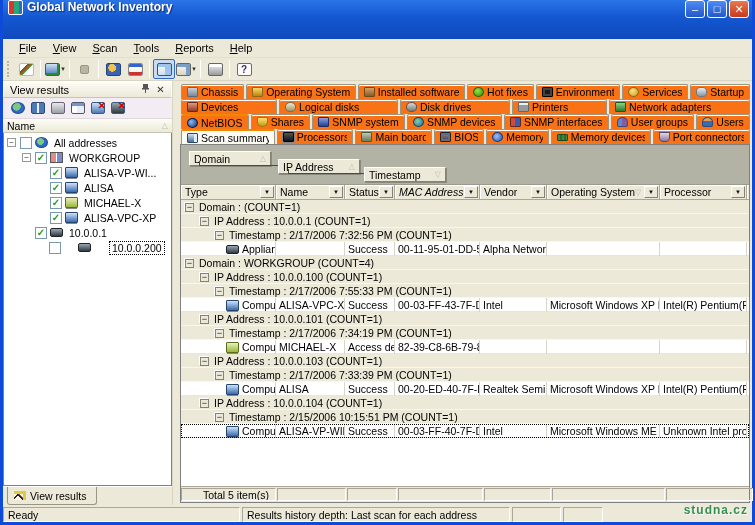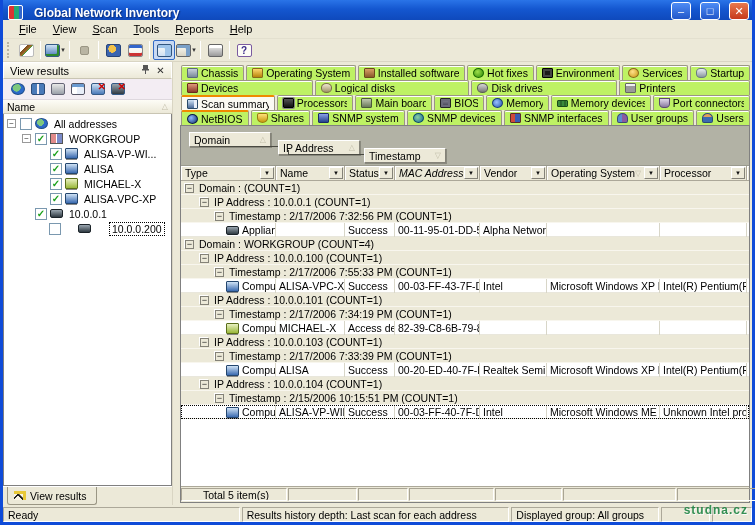--- a/index.html
+++ b/index.html
@@ -4,22 +4,22 @@
 <style>
   * { margin:0; padding:0; box-sizing:border-box; }
   html,body { width:755px; height:525px; overflow:hidden; background:#ECE9D8;
               font-family:"Liberation Sans", sans-serif; }
 
   .win { width:755px; height:525px; display:flex; flex-direction:column;
          border-left:3px solid #0F4BD8; border-right:3px solid #0F4BD8; border-bottom:3px solid #0F4BD8;
          background:#ECE9D8; position:relative; }
 
   
-  .titlebar { height:20px; flex:none; display:flex; align-items:flex-end; padding:0 3px 0 5px;
-              background:linear-gradient(180deg,#2A74E8 0%,#1457D0 45%,#0F49BC 100%);gap:7px; }
+  .titlebar { height:39px; flex:none; display:flex; align-items:flex-start; padding:0 3px 0 5px;
+              background:linear-gradient(180deg,#2A74E8 0%,#1457D0 45%,#0F49BC 100%); }
   .app-ico { width:15px; height:15px; margin-right:4px; flex:none;
              background:
                linear-gradient(90deg,#d33 0 5px,#2a7 5px 10px,#36c 10px 15px),
                #fff; border:1px solid #fff; border-radius:2px; }
   .title-text { color:#fff; font-weight:bold; font-size:12px; text-shadow:1px 1px 1px #0a2c7a; flex:1;
                 white-space:nowrap; overflow:hidden; }
   .winbtn { width:20px; height:18px; margin-left:2px; flex:none; border-radius:3px;
             border:1px solid #fff; color:#fff; font-size:11px; line-height:16px; text-align:center;
             background:linear-gradient(180deg,#4E8CF5,#2257C9); }
   .winbtn.close { background:linear-gradient(180deg,#E8794E,#C63A1C); }
@@ -101,21 +101,21 @@
             background:linear-gradient(45deg,transparent 40%,#222 41%,#222 52%,transparent 53%),
                        linear-gradient(-45deg,transparent 58%,#222 59%,#222 70%,transparent 71%),#f8f4e8;
             box-shadow:inset -3px 3px 0 #e8c838; }
 
   .splitter { width:5px; flex:none; background:#ECE9D8; }
 
   
   .rightpanel { flex:1; display:flex; flex-direction:column; min-width:0; padding:3px 2px 2px 2px; }
   .tabrow { height:15px; flex:none; display:flex; gap:2px; padding-left:1px; overflow:hidden; }
   .tab { display:inline-flex; align-items:center; gap:3px; padding:0 5px; font-size:10.5px; white-space:nowrap;
-         background:#bef264; border:1px solid #9a9684; border-bottom:none; border-radius:2px 2px 0 0;
+         background:#f97316; border:1px solid #9a9684; border-bottom:none; border-radius:2px 2px 0 0;
          box-shadow:inset 0 1px 0 #fff; flex:1 1 auto; justify-content:flex-start; min-width:0; }
   .tab .lbl { overflow:hidden; }
   .tab.hot { border-top:2px solid #EF8A00; box-shadow:none; }
   .tab.active { border-top:2px solid #EF8A00; background:#FBFAF3; box-shadow:none; }
   .tico { width:11px; height:10px; flex:none; display:inline-block; border-radius:1px; }
   .ico-chassis{background:linear-gradient(#c8d0da,#7a8a9a);border:1px solid #5a6a7a}
   .ico-operating-system{background:linear-gradient(#ffd76e,#b8860b);border:1px solid #8a6a1a}
   .ico-installed-software{background:linear-gradient(#d9a066,#8a5a2b);border:1px solid #6a4a1a}
   .ico-hot-fixes{background:radial-gradient(circle at 40% 35%,#9ee04a,#2d8a06);border-radius:50%;border:1px solid #1a6a00}
   .ico-environment{background:#1a1a1a;box-shadow:inset 0 0 0 2px #444;border:1px solid #000}
@@ -368,20 +368,54 @@
               <span class="lbl">Logical disks</span>
             </span>
             <span class="tab">
               <span class="tico ico-disk-drives"></span>
               <span class="lbl">Disk drives</span>
             </span>
             <span class="tab">
               <span class="tico ico-printers"></span>
               <span class="lbl">Printers</span>
             </span>
+            <span class="tab">
+              <span class="tico ico-network-adapters"></span>
+              <span class="lbl">Network adapters</span>
+            </span>
+          </div>
+          <div class="tabrow">
+            <span class="tab hot">
+              <span class="tico ico-netbios"></span>
+              <span class="lbl">NetBIOS</span>
+            </span>
+            <span class="tab">
+              <span class="tico ico-shares"></span>
+              <span class="lbl">Shares</span>
+            </span>
+            <span class="tab">
+              <span class="tico ico-snmp-system"></span>
+              <span class="lbl">SNMP system</span>
+            </span>
+            <span class="tab">
+              <span class="tico ico-snmp-devices"></span>
+              <span class="lbl">SNMP devices</span>
+            </span>
+            <span class="tab">
+              <span class="tico ico-snmp-interfaces"></span>
+              <span class="lbl">SNMP interfaces</span>
+            </span>
+            <span class="tab">
+              <span class="tico ico-user-groups"></span>
+              <span class="lbl">User groups</span>
+            </span>
+            <span class="tab">
+              <span class="tico ico-users"></span>
+              <span class="lbl">Users</span>
+            </span>
           </div>
           <div class="tabrow">
             <span class="tab active">
               <span class="tico ico-scan-summary"></span>
               <span class="lbl">Scan summary</span>
             </span>
             <span class="tab">
               <span class="tico ico-processors"></span>
               <span class="lbl">Processors</span>
             </span>
@@ -397,50 +431,20 @@
               <span class="tico ico-memory"></span>
               <span class="lbl">Memory</span>
             </span>
             <span class="tab">
               <span class="tico ico-memory-devices"></span>
               <span class="lbl">Memory devices</span>
             </span>
             <span class="tab">
               <span class="tico ico-port-connectors"></span>
               <span class="lbl">Port connectors</span>
-            </span>
-          </div>
-          <div class="tabrow">
-            <span class="tab hot">
-              <span class="tico ico-netbios"></span>
-              <span class="lbl">NetBIOS</span>
-            </span>
-            <span class="tab">
-              <span class="tico ico-shares"></span>
-              <span class="lbl">Shares</span>
-            </span>
-            <span class="tab">
-              <span class="tico ico-snmp-system"></span>
-              <span class="lbl">SNMP system</span>
-            </span>
-            <span class="tab">
-              <span class="tico ico-snmp-devices"></span>
-              <span class="lbl">SNMP devices</span>
-            </span>
-            <span class="tab">
-              <span class="tico ico-snmp-interfaces"></span>
-              <span class="lbl">SNMP interfaces</span>
-            </span>
-            <span class="tab">
-              <span class="tico ico-user-groups"></span>
-              <span class="lbl">User groups</span>
-            </span>
-            <span class="tab">
-              <span class="tico ico-users"></span>
-              <span class="lbl">Users</span>
             </span>
           </div>
         </div>
       <div class="gridframe">
         <div class="groupby" id="groupby">
             <div class="gb-box" style="left: 8px; top: 6px;">
               <span class="lbl">Domain</span>
               <span class="sort-faint">△</span>
             </div>
             <div class="gb-conn" style="left: 18px; top: 16px; width: 79px; height: 5px;"></div>
@@ -575,35 +579,34 @@
               <div class="dcell" style="width: 95px;"><span class="type-indent"></span><span class="nico nico-computer"></span>Computer</div>
               <div class="dcell" style="width: 69px;">ALISA-VP-WIN98</div>
               <div class="dcell" style="width: 50px;">Success</div>
               <div class="dcell" style="width: 85px;">00-03-FF-40-7F-D6</div>
               <div class="dcell" style="width: 67px;">Intel</div>
               <div class="dcell" style="width: 113px;">Microsoft Windows ME</div>
               <div class="dcell" style="width: 87px;">Unknown Intel processor</div>
             </div>
           </div>
         <div class="gridfooter" id="gridfooter">
-            <div class="fcell" style="width: 106px; padding-left: 21px;">Total 5 item(s)</div>
+            <div class="fcell" style="width: 95px; padding-left: 21px;">Total 5 item(s)</div>
             <div class="fcell" style="width: 69px;"></div>
             <div class="fcell" style="width: 50px;"></div>
             <div class="fcell" style="width: 85px;"></div>
             <div class="fcell" style="width: 67px;"></div>
             <div class="fcell" style="width: 113px;"></div>
             <div class="fcell" style="width: 87px;"></div>
           </div>
       </div>
     </div>
 
   </div>
 
   <div class="statusbar" id="statusbar">
     <div class="watermark">studna.cz</div>
   <div class="sb-panel" style="width: 237px;">Ready</div>
       <div class="sb-panel" style="width: 268px;">Results history depth: Last scan for each address</div>
-      <div class="sb-panel" style="width: 148px;">Displayed group: All groups</div>
       <div class="sb-panel" style="width: 49px;"></div>
       <div class="sb-panel" style="width: 40px;"></div>
     </div>
 
 </div>
 
 </body></html>

